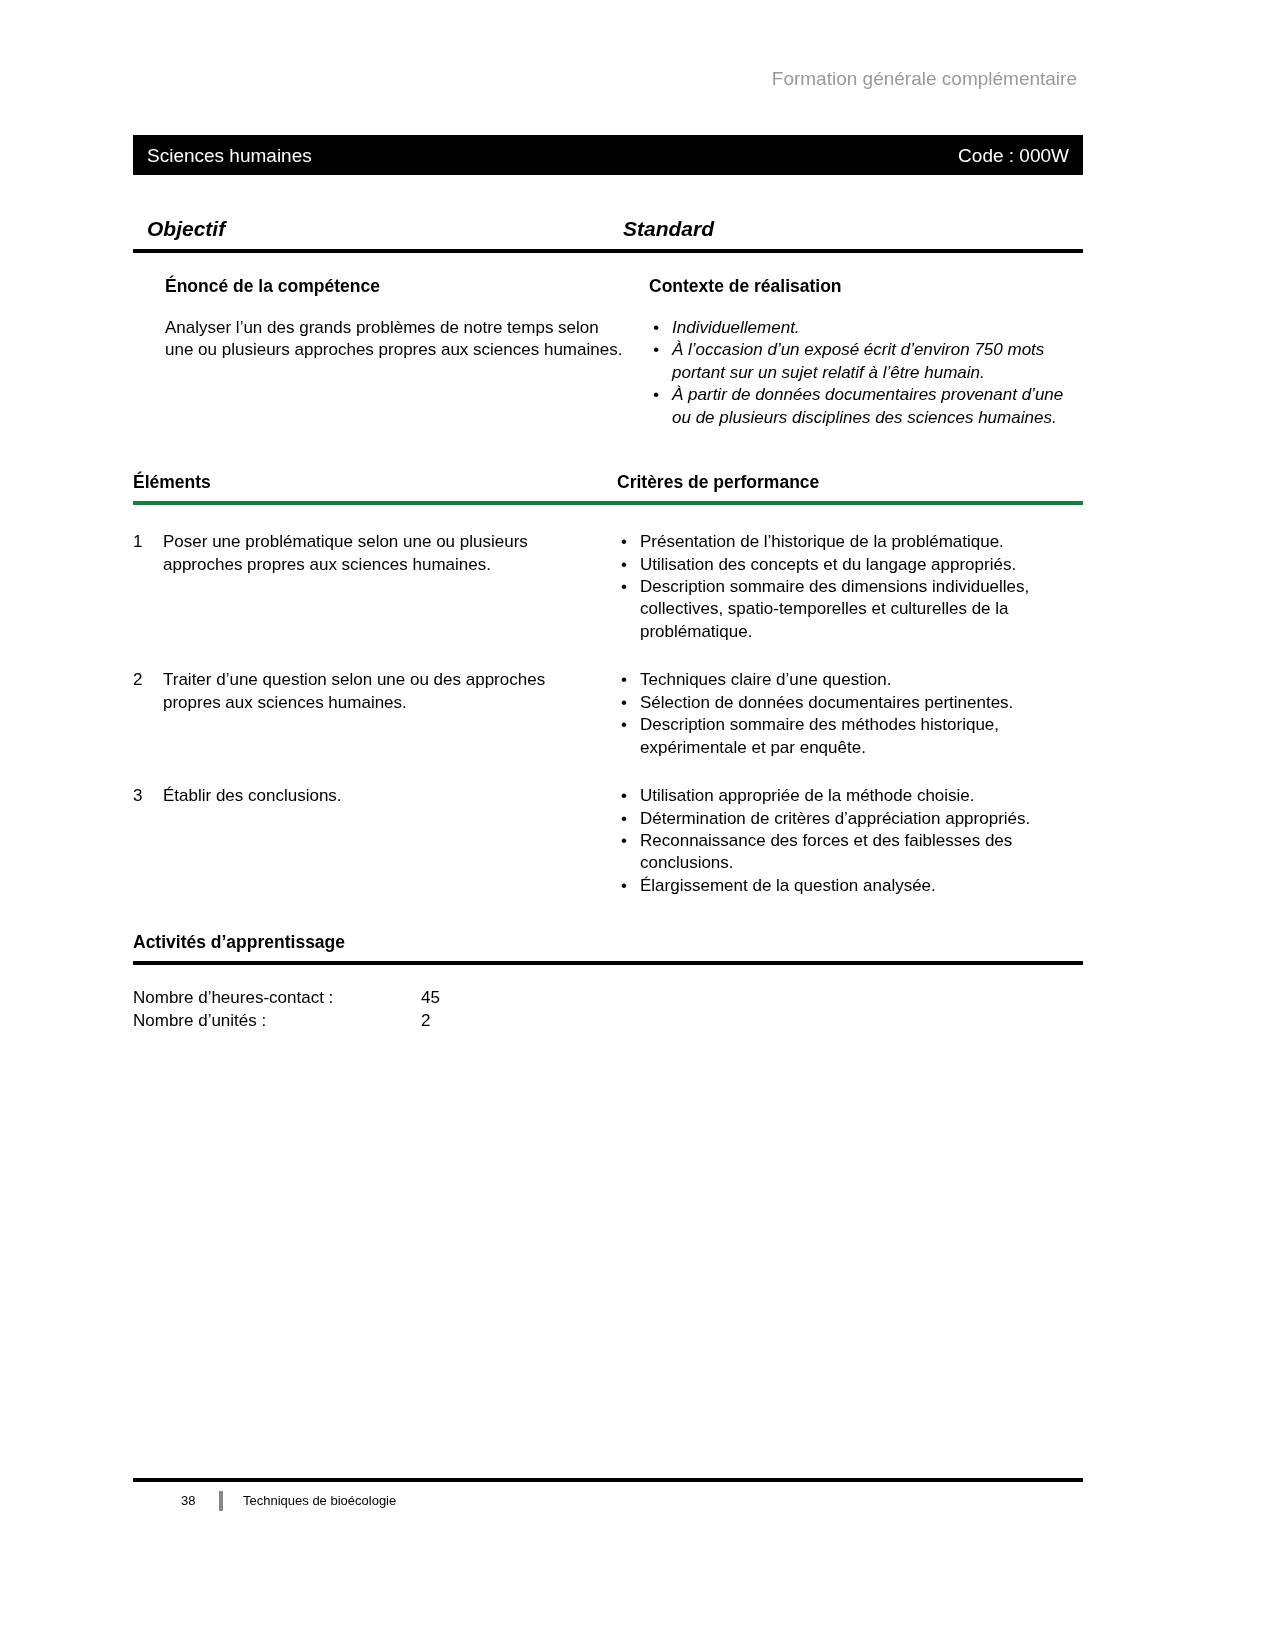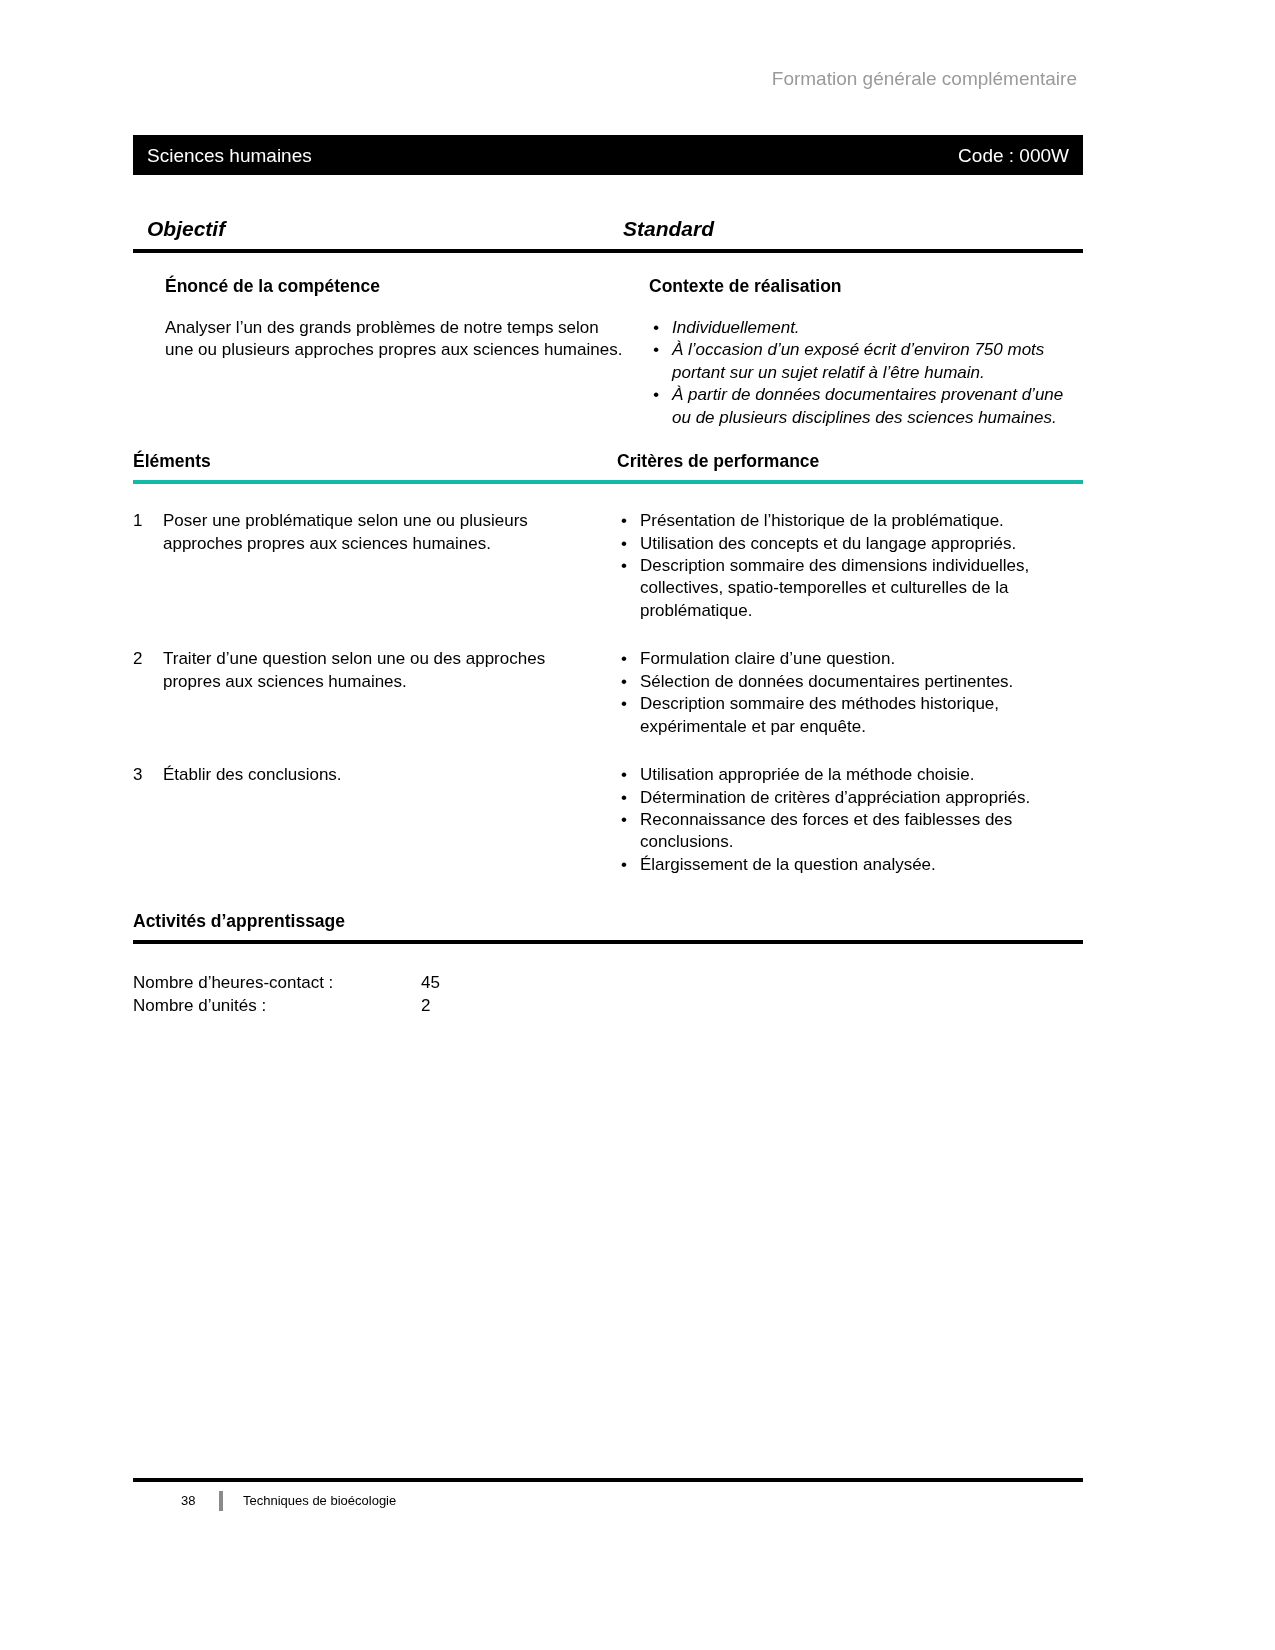--- a/index.html
+++ b/index.html
@@ -73,44 +73,44 @@
     position: relative;
     padding-left: 23px;
   }
   ul.bullets li::before {
     content: "•";
     position: absolute;
     left: 4px;
     top: 0;
   }
   .sub-header {
-    margin-top: 21px;
-    display: flex;
-    border-bottom: 4px solid #14b8a6;
+    margin-top: 42px;
+    display: flex;
+    border-bottom: 4px solid #15803d;
     padding-bottom: 7px;
   }
   .sub-header .h-left { width: 484px; }
   .sub-header .h-right { flex: 1; }
   .element-row {
     display: flex;
     margin-top: 26px;
   }
   .element-row:first-of-type { margin-top: 26px; }
   .elem-left {
     width: 460px;
     display: flex;
   }
   .elem-num { width: 30px; flex: none; }
   .elem-text { flex: 1; padding-right: 14px; }
   .activites-header {
     margin-top: 34px;
     border-bottom: 4px solid #000;
     padding-bottom: 7px;
   }
-  .hours-block { margin-top: 28px; }
+  .hours-block { margin-top: 22px; }
   .hours-row { display: flex; }
   .hours-label { width: 288px; }
   .hours-value { }
   .footer-rule {
     position: absolute;
     left: 133px;
     top: 1478px;
     width: 950px;
     height: 4px;
     background: #000;
@@ -187,21 +187,21 @@
   </div>
 
   <div class="element-row">
     <div class="elem-left">
       <div class="elem-num">2</div>
       <div class="elem-text">Traiter d’une question selon une ou des approches propres aux sciences humaines.</div>
     </div>
     <div class="col-gap"></div>
     <div class="col-right">
       <ul class="bullets">
-        <li>Formulation claire d’une question.</li>
+        <li>Techniques claire d’une question.</li>
         <li>Sélection de données documentaires pertinentes.</li>
         <li>Description sommaire des méthodes historique, expérimentale et par enquête.</li>
       </ul>
     </div>
   </div>
 
   <div class="element-row">
     <div class="elem-left">
       <div class="elem-num">3</div>
       <div class="elem-text">Établir des conclusions.</div>

